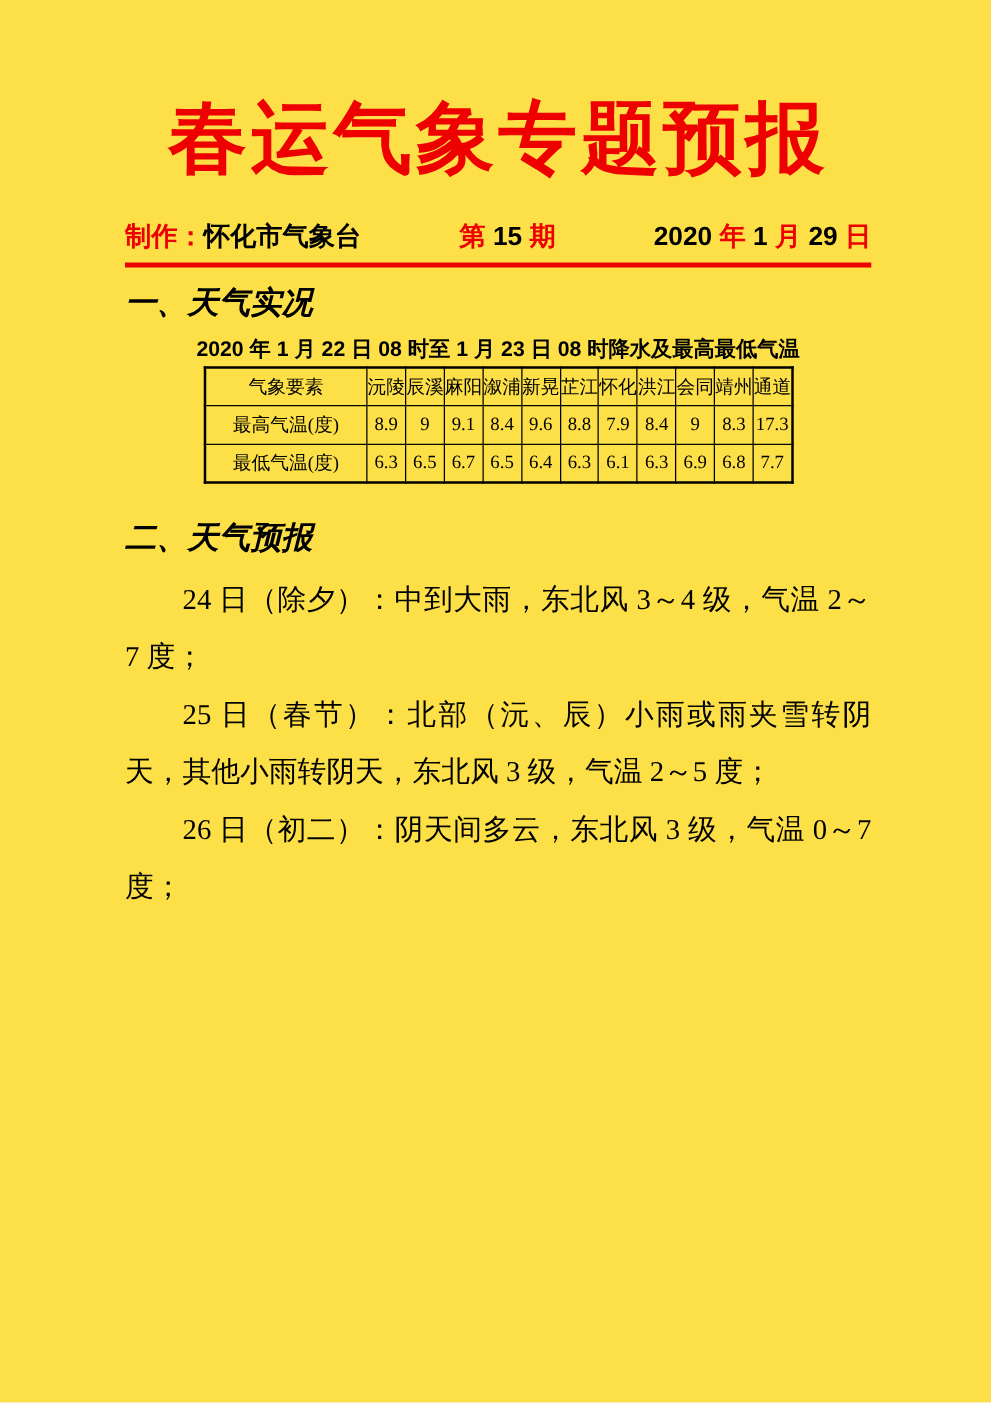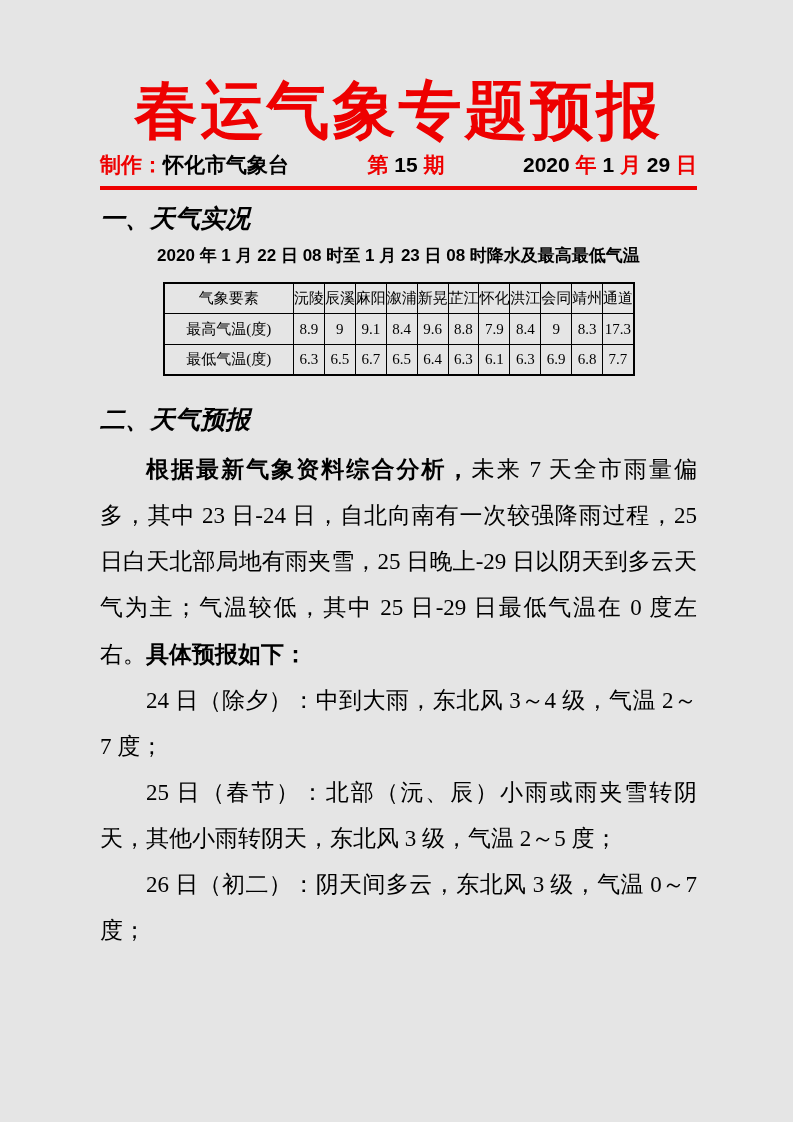--- a/index.html
+++ b/index.html
@@ -8,21 +8,21 @@
   }
   html,body{
     margin:0;
     padding:0;
     background:#ffffff;
   }
   .page{
     width:793px;
     height:1122px;
     box-sizing:border-box;
-    background:#e5e5e5;
+    background:#fde047;
     outline:1px solid #e3e3e3;
     padding:72px 96px 0 100px;
     font-family:"Liberation Serif","DejaVu Serif",serif;
     color:var(--ink);
     overflow:hidden;
     position:relative;
   }
   .doc-title{
     margin:0;
     font-size:63px;
@@ -31,20 +31,21 @@
     color:var(--red);
     text-align:center;
     letter-spacing:3px;
     font-family:"Liberation Serif","DejaVu Serif",serif;
     white-space:nowrap;
   }
   .meta-row{
     display:flex;
     justify-content:space-between;
     align-items:flex-end;
+    margin-top:24px;
     font-family:"Liberation Sans","DejaVu Sans",sans-serif;
     font-size:21px;
     font-weight:bold;
     white-space:nowrap;
   }
   .red-rule{
     height:4px;
     background:var(--red);
     margin-top:7px;
   }
@@ -64,21 +65,21 @@
     text-align:center;
     font-family:"Liberation Sans","DejaVu Sans",sans-serif;
     font-size:17px;
     font-weight:bold;
     white-space:nowrap;
   }
   table.weather-table{
     border-collapse:collapse;
     table-layout:fixed;
     width:472px;
-    margin:15px auto 0 auto;
+    margin:2px auto 0 auto;
     border:2px solid #000;
   }
   .weather-table th,.weather-table td{
     border:1px solid #000;
     height:29.5px;
     padding:0;
     text-align:center;
     vertical-align:middle;
     font-weight:normal;
     font-size:15px;
@@ -169,19 +170,18 @@
           <td>6.9</td>
           <td>6.8</td>
           <td>7.7</td>
         </tr>
       </tbody>
   </table>
 
   <h2 class="sec-heading sec2">二、天气预报</h2>
 
   <div class="paragraphs">
-      <p><span class="seg-bold">根据最新气象资料综合分析，</span><span>未来 7 天全市雨量偏多，其中 23 日-24 日，自北向南有一次较强降雨过程，25 日白天北部局地有雨夹雪，25 日晚上-29 日以阴天到多云天气为主；气温较低，其中 25 日-29 日最低气温在 0 度左右。</span><span class="seg-bold">具体预报如下：</span></p>
       <p><span>24 日（除夕）：中到大雨，东北风 3～4 级，气温 2～7 度；</span></p>
       <p><span>25 日（春节）：北部（沅、辰）小雨或雨夹雪转阴天，其他小雨转阴天，东北风 3 级，气温 2～5 度；</span></p>
       <p><span>26 日（初二）：阴天间多云，东北风 3 级，气温 0～7 度；</span></p>
     </div>
 
 </div>
 
 </body></html>

